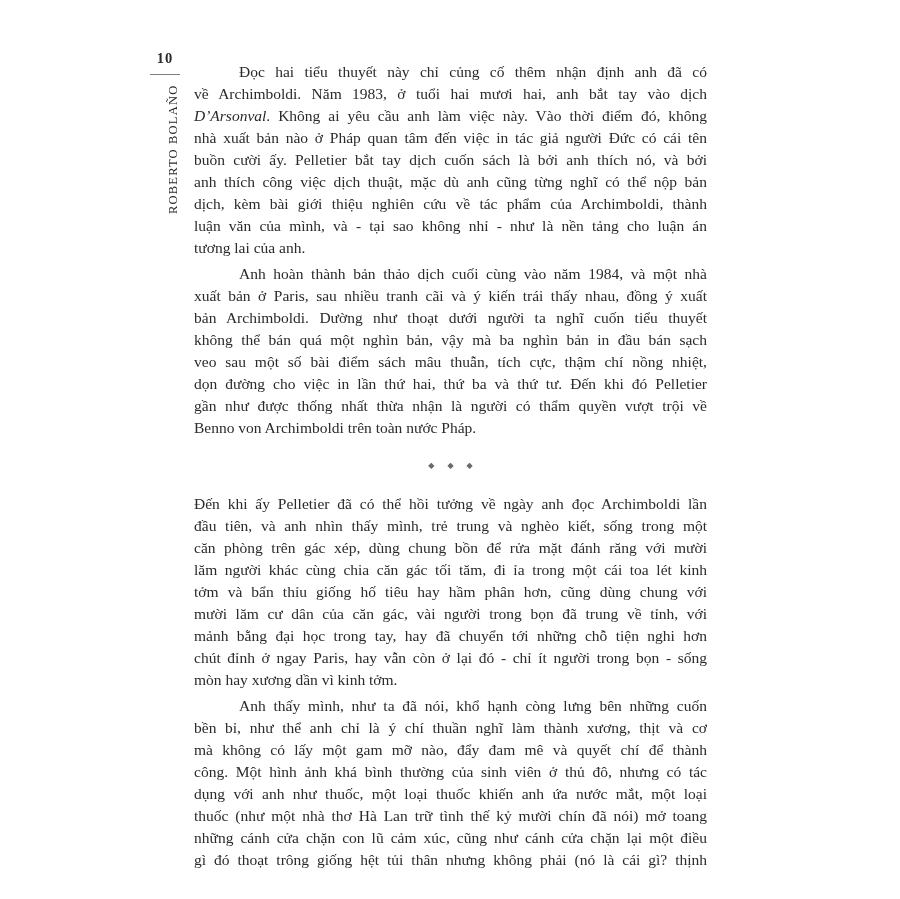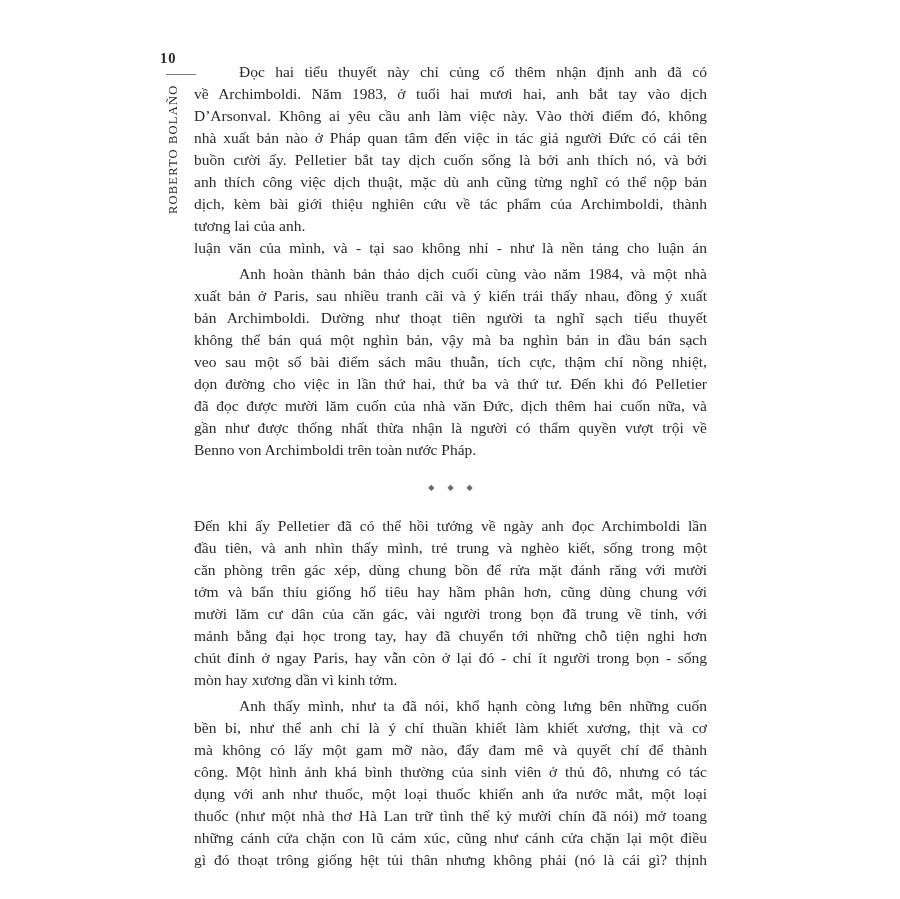--- a/index.html
+++ b/index.html
@@ -9,22 +9,22 @@
     font-family: "Liberation Serif", "DejaVu Serif", serif;
   }
   .page {
     position: relative;
     width: 900px; height: 899px;
     overflow: hidden;
     background: var(--paper, #ffffff);
     color: var(--ink, #2c2a28);
   }
   .folio {
-    position: absolute; left: 160px; top: 50px; width: 42px;
-    text-align: left;
+    position: absolute; left: 144px; top: 50px; width: 42px;
+    text-align: center;
   }
   .page-number {
     font-size: 14.5px; font-weight: bold; letter-spacing: 1px;
     color: var(--ink, #2c2a28);
   }
   .folio-rule {
     width: 30px; margin: 7px auto 0;
     border-top: 1.5px solid var(--rule, #7d7d7d);
     height: 0;
   }
@@ -39,21 +39,21 @@
     font-size: 15.5px;
   }
   .para { margin: 4px; }
   .line {
     line-height: 22px; height: 22px;
     text-align: justify;
     text-align-last: justify;
   }
   .line.indent { padding-left: 45px; }
   .line.last { text-align-last: left; }
-  .it { }
+  .it { font-style: italic; }
   .separator {
     height: 46px;
     display: flex; align-items: center; justify-content: center;
     gap: 13px;
   }
   .diamond {
     font-size: 8px; line-height: 1;
     color: var(--separator, #6b6b6b);
   }
 </style>
@@ -65,55 +65,55 @@
     <div class="page-number">10</div>
     <div class="folio-rule"></div>
   </div>
   <div class="author">ROBERTO BOLAÑO</div>
   <div class="text-column">
       <div class="para">
         <div class="line indent">Đọc hai tiểu thuyết này chỉ củng cố thêm nhận định anh đã có</div>
         <div class="line">về Archimboldi. Năm 1983, ở tuổi hai mươi hai, anh bắt tay vào dịch</div>
         <div class="line"><span class="it">D’Arsonval</span><span>. Không ai yêu cầu anh làm việc này. Vào thời điểm đó, không</span></div>
         <div class="line">nhà xuất bản nào ở Pháp quan tâm đến việc in tác giả người Đức có cái tên</div>
-        <div class="line">buồn cười ấy. Pelletier bắt tay dịch cuốn sống là bởi anh thích nó, và bởi</div>
+        <div class="line">buồn cười ấy. Pelletier bắt tay dịch cuốn sách là bởi anh thích nó, và bởi</div>
         <div class="line">anh thích công việc dịch thuật, mặc dù anh cũng từng nghĩ có thể nộp bản</div>
         <div class="line">dịch, kèm bài giới thiệu nghiên cứu về tác phẩm của Archimboldi, thành</div>
+        <div class="line">luận văn của mình, và - tại sao không nhỉ - như là nền tảng cho luận án</div>
         <div class="line last">tương lai của anh.</div>
-        <div class="line">luận văn của mình, và - tại sao không nhỉ - như là nền tảng cho luận án</div>
       </div>
       <div class="para">
         <div class="line indent">Anh hoàn thành bản thảo dịch cuối cùng vào năm 1984, và một nhà</div>
         <div class="line">xuất bản ở Paris, sau nhiều tranh cãi và ý kiến trái thấy nhau, đồng ý xuất</div>
-        <div class="line">bản Archimboldi. Dường như thoạt tiên người ta nghĩ sạch tiểu thuyết</div>
+        <div class="line">bản Archimboldi. Dường như thoạt dưới người ta nghĩ cuốn tiểu thuyết</div>
         <div class="line">không thể bán quá một nghìn bản, vậy mà ba nghìn bản in đầu bán sạch</div>
         <div class="line">veo sau một số bài điểm sách mâu thuẫn, tích cực, thậm chí nồng nhiệt,</div>
         <div class="line">dọn đường cho việc in lần thứ hai, thứ ba và thứ tư. Đến khi đó Pelletier</div>
-        <div class="line">đã đọc được mười lăm cuốn của nhà văn Đức, dịch thêm hai cuốn nữa, và</div>
         <div class="line">gần như được thống nhất thừa nhận là người có thẩm quyền vượt trội về</div>
         <div class="line last">Benno von Archimboldi trên toàn nước Pháp.</div>
       </div>
       <div class="separator">
         <span class="diamond">◆</span>
         <span class="diamond">◆</span>
         <span class="diamond">◆</span>
       </div>
       <div class="para">
         <div class="line">Đến khi ấy Pelletier đã có thể hồi tưởng về ngày anh đọc Archimboldi lần</div>
         <div class="line">đầu tiên, và anh nhìn thấy mình, trẻ trung và nghèo kiết, sống trong một</div>
         <div class="line">căn phòng trên gác xép, dùng chung bồn để rửa mặt đánh răng với mười</div>
+        <div class="line">lăm người khác cùng chia căn gác tối tăm, đi ỉa trong một cái toa lét kinh</div>
         <div class="line">tởm và bẩn thỉu giống hố tiêu hay hầm phân hơn, cũng dùng chung với</div>
         <div class="line">mười lăm cư dân của căn gác, vài người trong bọn đã trung về tỉnh, với</div>
         <div class="line">mảnh bằng đại học trong tay, hay đã chuyển tới những chỗ tiện nghi hơn</div>
         <div class="line">chút đỉnh ở ngay Paris, hay vẫn còn ở lại đó - chỉ ít người trong bọn - sống</div>
         <div class="line last">mòn hay xương dần vì kinh tởm.</div>
       </div>
       <div class="para">
         <div class="line indent">Anh thấy mình, như ta đã nói, khổ hạnh còng lưng bên những cuốn</div>
-        <div class="line">bền bỉ, như thể anh chỉ là ý chí thuần khiết làm khiết xương, thịt và cơ</div>
+        <div class="line">bền bỉ, như thể anh chỉ là ý chí thuần nghĩ làm thành xương, thịt và cơ</div>
         <div class="line">mà không có lấy một gam mỡ nào, đẩy đam mê và quyết chí để thành</div>
         <div class="line">công. Một hình ảnh khá bình thường của sinh viên ở thủ đô, nhưng có tác</div>
         <div class="line">dụng với anh như thuốc, một loại thuốc khiến anh ứa nước mắt, một loại</div>
         <div class="line">thuốc (như một nhà thơ Hà Lan trữ tình thế kỷ mười chín đã nói) mở toang</div>
         <div class="line">những cánh cửa chặn con lũ cảm xúc, cũng như cánh cửa chặn lại một điều</div>
         <div class="line">gì đó thoạt trông giống hệt tủi thân nhưng không phải (nó là cái gì? thịnh</div>
       </div>
     </div>
 </div>
 

